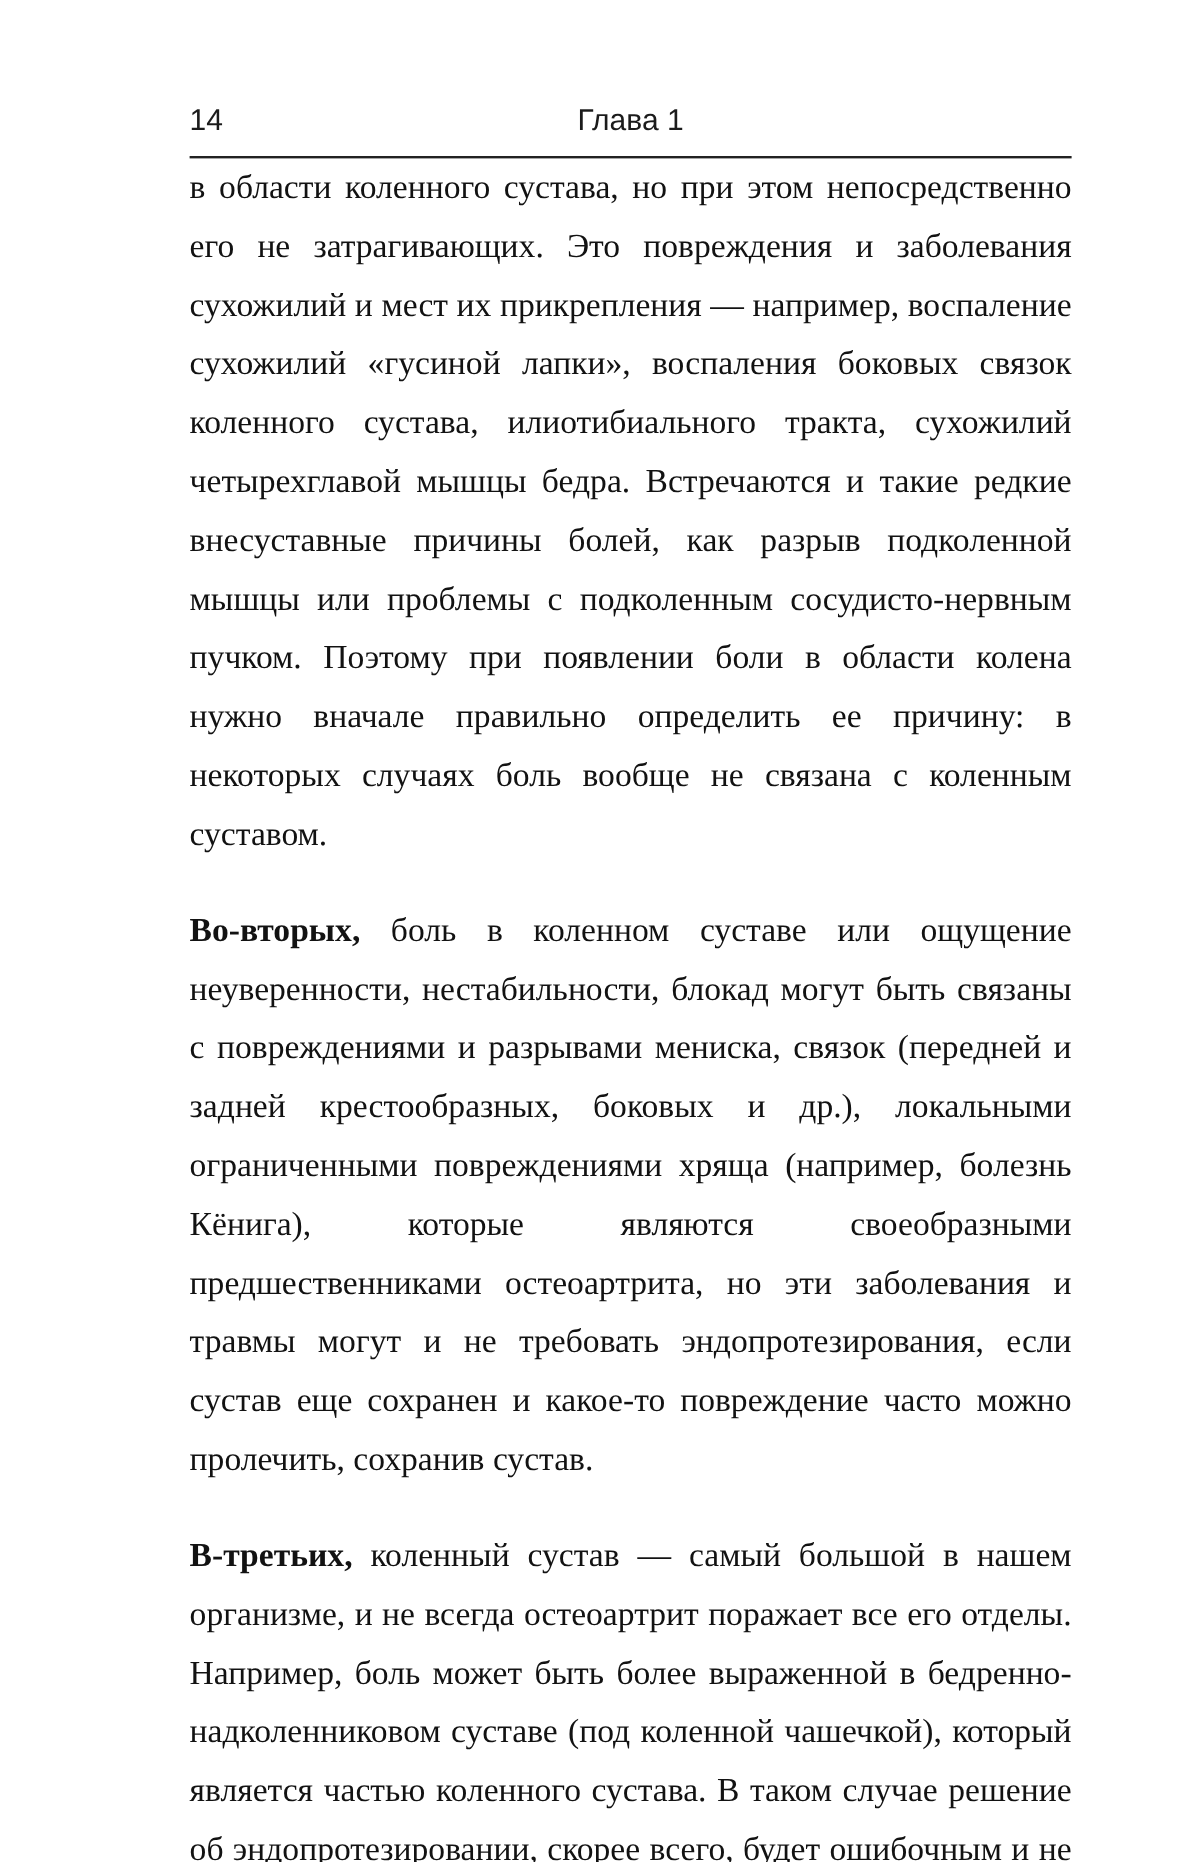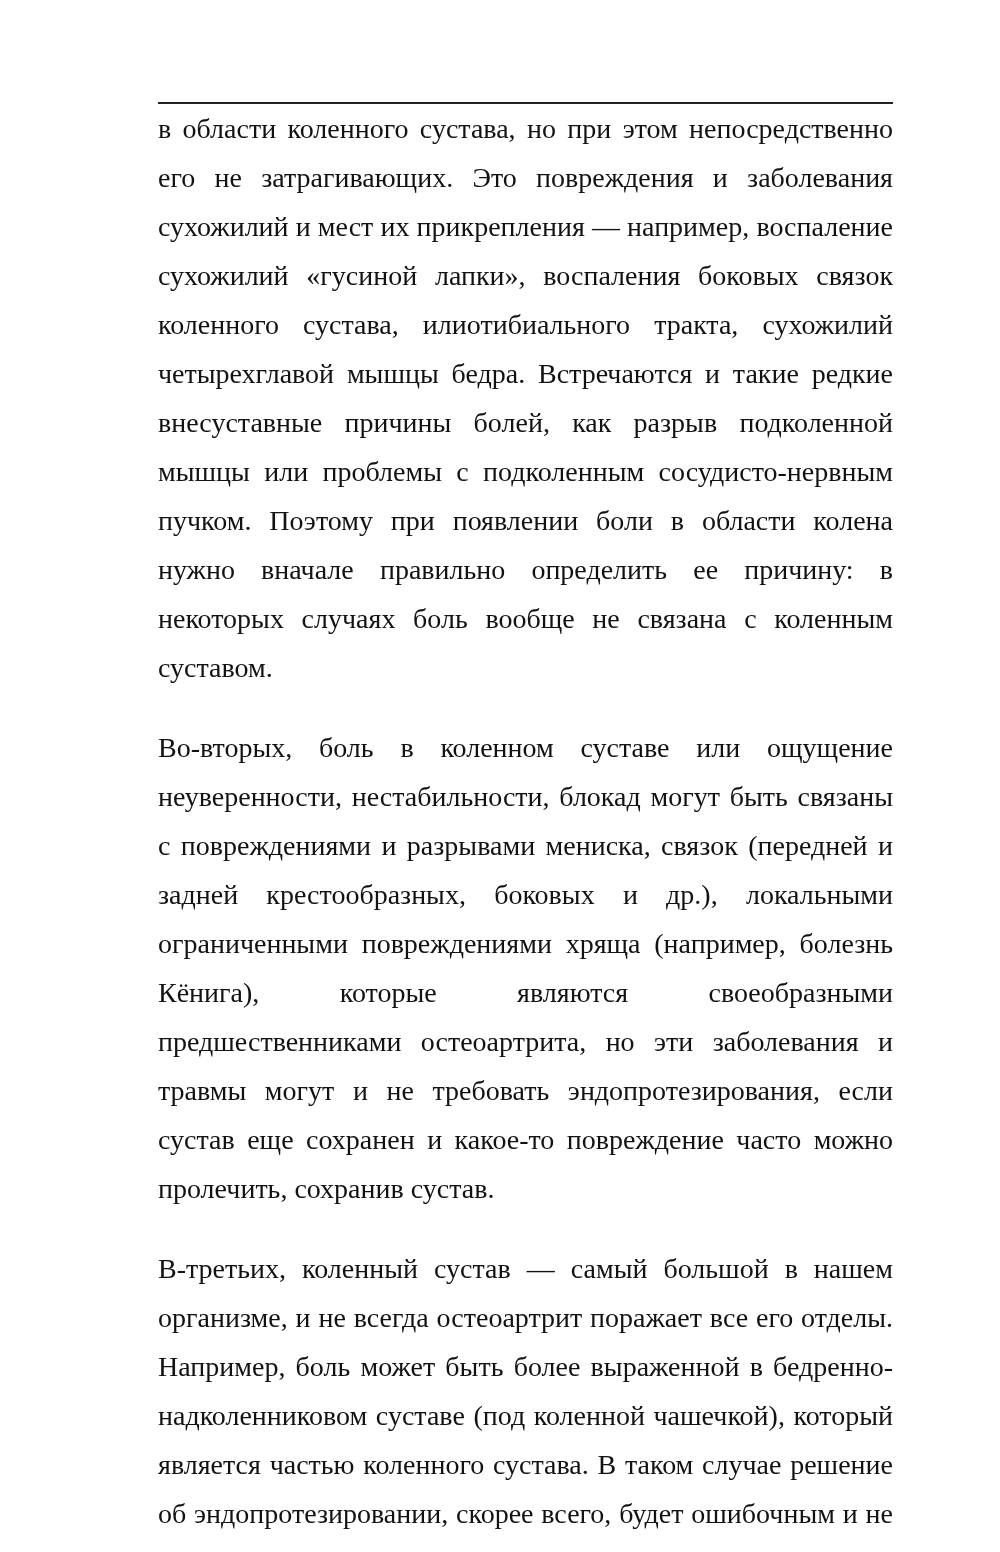--- a/index.html
+++ b/index.html
@@ -43,28 +43,32 @@
     font-size: 28px;
     line-height: 49px;
     color: #121212;
     text-align: justify;
     text-align-last: left;
   }
   .para {
     margin: 0 0 31px 0;
   }
   .lead {
-    font-weight: normal;
+    font-weight: bold;
   }
 </style>
 </head>
 <body>
 
 <div class="page">
 
+  <header class="page-header">
+    <div class="folio">14</div>
+    <div class="chapter">Глава 1</div>
+  </header>
 
   <hr class="rule">
 
   <main class="body-text">
 
     <p class="para"><strong class="lead"></strong><span>в области коленного сустава, но при этом непосредственно его не затрагивающих. Это повреждения и заболевания сухожилий и мест их прикрепления — например, воспаление сухожилий «гусиной лапки», воспаления боковых связок коленного сустава, илиотибиального тракта, сухожилий четырехглавой мышцы бедра. Встречаются и такие редкие внесуставные причины болей, как разрыв подколенной мышцы или проблемы с подколенным сосудисто-нервным пучком. Поэтому при появлении боли в области колена нужно вначале правильно определить ее причину: в некоторых случаях боль вообще не связана с коленным суставом.</span></p>
 
     <p class="para"><strong class="lead">Во-вторых,</strong><span> боль в коленном суставе или ощущение неуверенности, нестабильности, блокад могут быть связаны с повреждениями и разрывами мениска, связок (передней и задней крестообразных, боковых и др.), локальными ограниченными повреждениями хряща (например, болезнь Кёнига), которые являются своеобразными предшественниками остеоартрита, но эти заболевания и травмы могут и не требовать эндопротезирования, если сустав еще сохранен и какое-то повреждение часто можно пролечить, сохранив сустав.</span></p>
 
     <p class="para"><strong class="lead">В-третьих,</strong><span> коленный сустав — самый большой в нашем организме, и не всегда остеоартрит поражает все его отделы. Например, боль может быть более выраженной в бедренно-надколенниковом суставе (под коленной чашечкой), который является частью коленного сустава. В таком случае решение об эндопротезировании, скорее всего, будет ошибочным и не принесет должного облегчения.</span></p>

